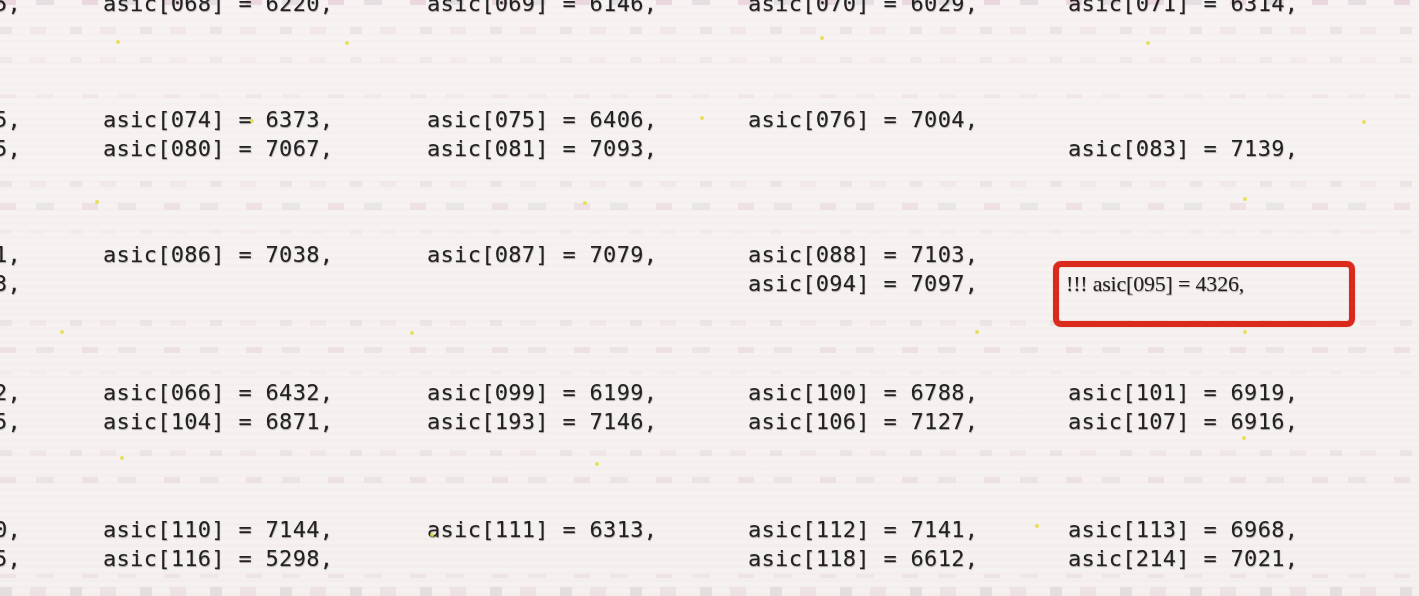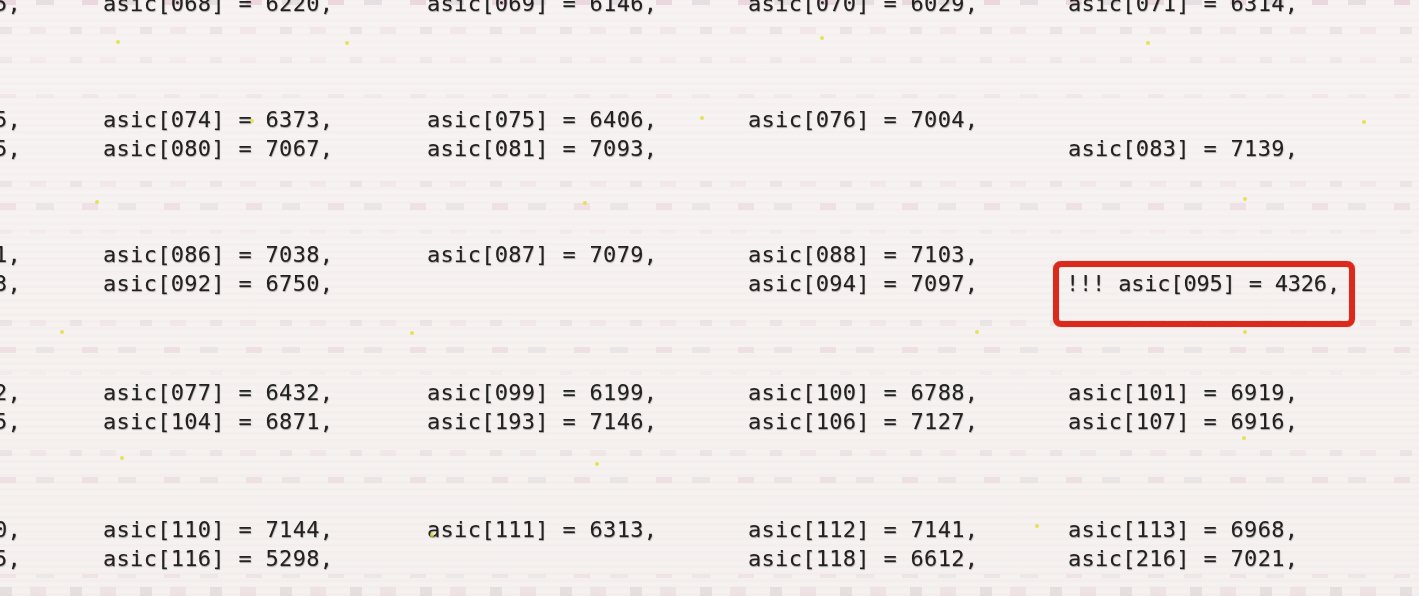--- a/index.html
+++ b/index.html
@@ -15,21 +15,21 @@
     background:repeating-linear-gradient(0deg,rgba(232,204,214,.07) 0 3px,rgba(255,255,255,0) 3px 7px);
   }
   .row{position:absolute;left:0;width:1419px;height:28px;line-height:28px;z-index:2;}
   .cell,.frag{
     position:absolute;top:0;white-space:pre;
     font-size:22px;letter-spacing:.3px;color:#212121;
     text-shadow:.5px .5px .9px rgba(70,60,60,.45);
   }
   .frag{left:-6px;}
   .c0{left:103px;} .c1{left:427px;} .c2{left:748px;} .c3{left:1068px;}
-  .cell-highlight{left:1066px !important;letter-spacing:-0.2px;}
+  .cell-highlight{left:1066px !important;letter-spacing:-0.2px;font-family:Liberation Serif, serif;}
   .highlight-box{
     position:absolute;left:1053px;top:261px;width:290px;height:54px;
     border:6px solid #da2a1b;border-radius:8px;z-index:5;
     box-shadow:0 0 1px rgba(218,42,27,.6), inset 0 0 1px rgba(218,42,27,.6);
     background:transparent;pointer-events:none;
   }
   .band{position:absolute;left:0;width:1419px;z-index:0;pointer-events:none;}
   .band-a{background:repeating-linear-gradient(90deg,
     rgba(198,128,158,.30) 0 16px, rgba(244,242,244,.04) 16px 36px,
     rgba(148,146,158,.24) 36px 54px, rgba(244,242,244,.04) 54px 82px);}
@@ -83,28 +83,27 @@
 
   <div class="row" style="top:241px;">
     <span class="frag">1,</span>
     <span class="cell c0">asic[086] = 7038,</span>
     <span class="cell c1">asic[087] = 7079,</span>
     <span class="cell c2">asic[088] = 7103,</span>
   </div>
 
   <div class="row" style="top:270px;">
     <span class="frag">3,</span>
-    <span class="cell c0">asic[092] = 6750,</span>
     <span class="cell c2">asic[094] = 7097,</span>
     <span class="cell c3 cell-highlight">!!! asic[095] = 4326,</span>
   </div>
 
   <div class="row" style="top:379px;">
     <span class="frag">2,</span>
-    <span class="cell c0">asic[077] = 6432,</span>
+    <span class="cell c0">asic[066] = 6432,</span>
     <span class="cell c1">asic[099] = 6199,</span>
     <span class="cell c2">asic[100] = 6788,</span>
     <span class="cell c3">asic[101] = 6919,</span>
   </div>
 
   <div class="row" style="top:408px;">
     <span class="frag">5,</span>
     <span class="cell c0">asic[104] = 6871,</span>
     <span class="cell c1">asic[193] = 7146,</span>
     <span class="cell c2">asic[106] = 7127,</span>
@@ -116,21 +115,21 @@
     <span class="cell c0">asic[110] = 7144,</span>
     <span class="cell c1">asic[111] = 6313,</span>
     <span class="cell c2">asic[112] = 7141,</span>
     <span class="cell c3">asic[113] = 6968,</span>
   </div>
 
   <div class="row" style="top:545px;">
     <span class="frag">5,</span>
     <span class="cell c0">asic[116] = 5298,</span>
     <span class="cell c2">asic[118] = 6612,</span>
-    <span class="cell c3">asic[216] = 7021,</span>
+    <span class="cell c3">asic[214] = 7021,</span>
   </div>
 
   <div class="highlight-box"></div>
 
   <div class="speck" style="left:116px;top:40px;"></div>
   <div class="speck" style="left:345px;top:41px;"></div>
   <div class="speck" style="left:820px;top:36px;"></div>
   <div class="speck" style="left:1146px;top:41px;"></div>
   <div class="speck" style="left:250px;top:119px;"></div>
   <div class="speck" style="left:700px;top:116px;"></div>

